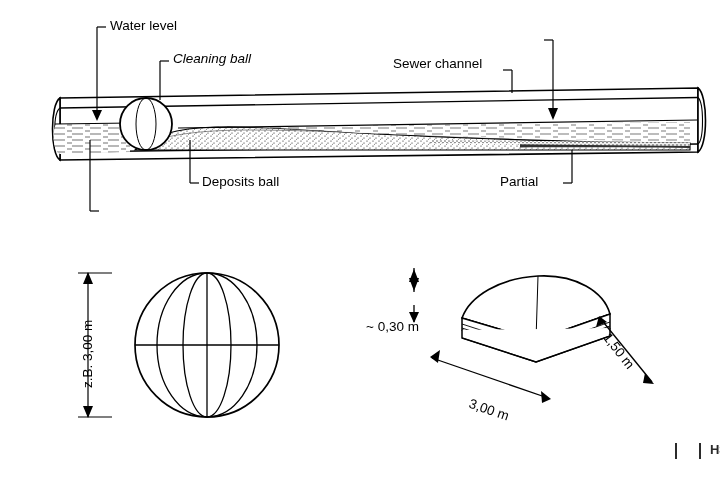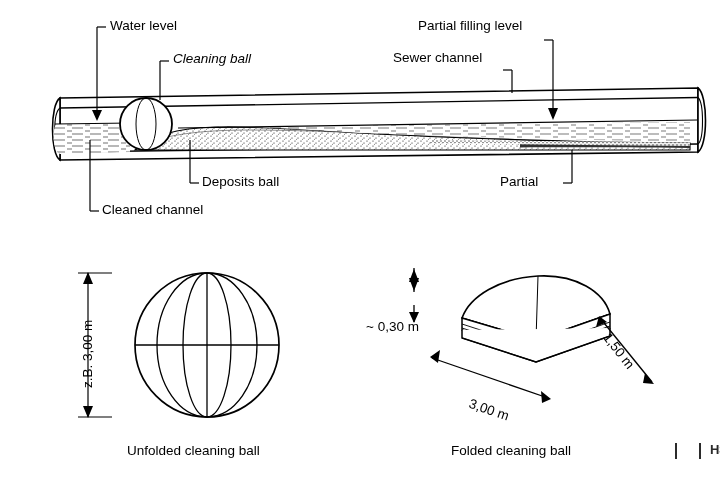--- a/index.html
+++ b/index.html
@@ -209,37 +209,33 @@
     <g>
       <line x1="676" y1="443" x2="676" y2="459" stroke="#2b2b2b" stroke-width="2"></line>
       <line x1="700" y1="443" x2="700" y2="459" stroke="#2b2b2b" stroke-width="2"></line>
     </g>
   </svg>
 
   <div class="lbl" style="left:110px; top:19px;">Water level</div>
 
   <div class="lbl" style="left:173px; top:52px;font-style:italic;">Cleaning ball</div>
 
-  <div class="lbl" style="left:418px; top:19px;">Partial filling level</div>
-
-  <div class="lbl" style="left:393px; top:51px;">Sewer channel</div>
+
+  <div class="lbl" style="left:393px; top:57px;">Sewer channel</div>
 
   <div class="lbl" style="left:202px; top:175px;">Deposits ball</div>
 
   <div class="lbl" style="left:500px; top:175px;">Partial</div>
 
-  <div class="lbl" style="left:102px; top:203px;">Cleaned channel</div>
 
   <div class="lbl-rot" style="left:80px; top:388px; transform: rotate(-90deg);">z.B. 3,00 m</div>
 
-  <div class="caption" style="left:127px; top:443px;">Unfolded cleaning ball</div>
 
   <div class="lbl" style="left:366px; top:292px;margin-top:28px;">~ 0,30 m</div>
 
   <div class="lbl-rot" style="left:472px; top:396px; transform: rotate(19deg);">3,00 m</div>
 
   <div class="lbl-rot" style="left:612px; top:330px; transform: rotate(52deg);">1,50 m</div>
 
-  <div class="caption" style="left:451px; top:443px;">Folded cleaning ball</div>
 
   <div class="wm" style="left:678px; top:442px;">HSI</div>
 
 </div>
 
 </body></html>

